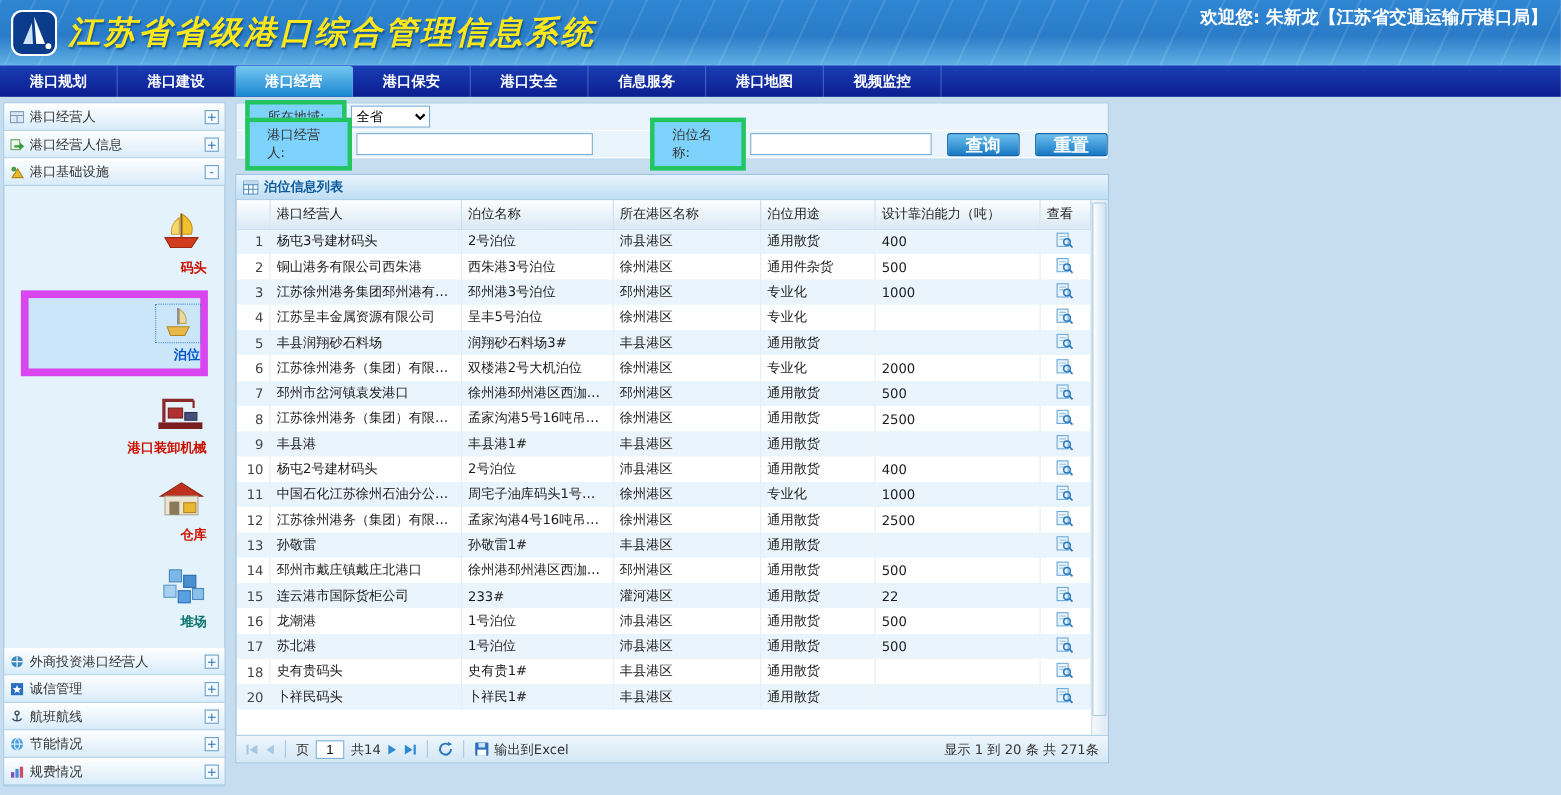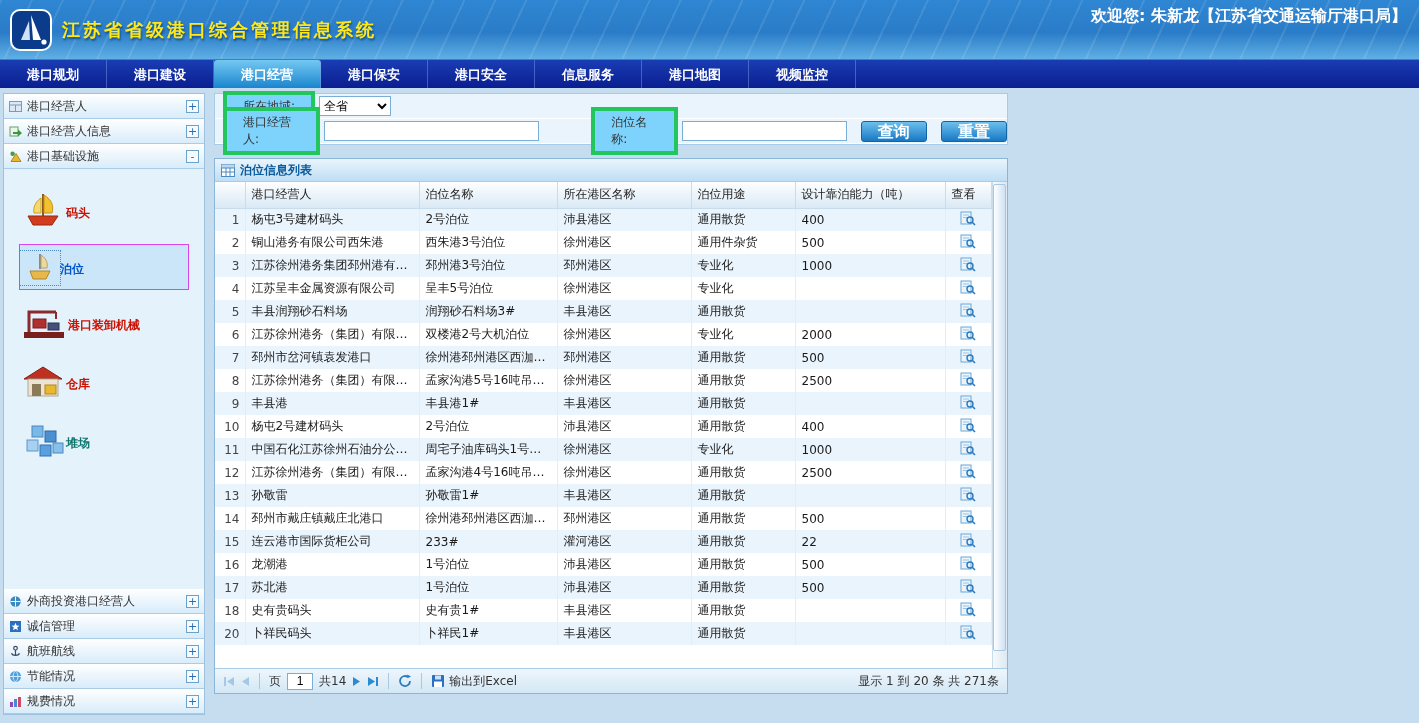--- a/index.html
+++ b/index.html
@@ -5,22 +5,22 @@
   * { box-sizing: border-box; margin: 0; padding: 0; }
   html,body { width:1419px; height:723px; overflow:hidden;
     font-family:"DejaVu Sans","Liberation Sans",sans-serif; background:#c6ddf0; }
 
   
   .header { height:59px; position:relative; display:flex; align-items:center;
     background:linear-gradient(180deg,#2f86d2 0%,#2a7cc8 55%,#5fb0e4 100%); overflow:hidden; }
   .header::before { content:''; position:absolute; inset:0;
     background:repeating-linear-gradient(115deg, rgba(255,255,255,0.10) 0 2px, transparent 2px 28px); }
   .logo { margin-left:10px; z-index:1; display:flex; }
-  .app-title { z-index:1; margin-left:10px; font-size:18px; font-weight:bold; color:#ffe81a;
-    letter-spacing:3px; text-shadow:1px 2px 2px #14508c; }
+  .app-title { z-index:1; margin-left:10px; font-size:29px; font-weight:bold; color:#ffe81a;
+    letter-spacing:3px; text-shadow:1px 2px 2px #14508c;font-style:italic; }
   .header-right { position:absolute; right:12px; top:6px; text-align:right; z-index:2; }
   .welcome { font-size:16px; color:#ffffff; font-weight:bold; margin-bottom:28px; }
   .hlink { font-size:13px; font-weight:bold; color:#ffd24a; margin-left:14px; cursor:pointer; }
   .hlink:nth-child(2) { color:#ffaa33; }
 
   
   .nav { height:29px; background:linear-gradient(180deg,#1a3db4,#0a1e90); display:flex;
     border-top:1px solid #4a74d8; }
   .nav-tab { width:107px; line-height:29px; text-align:center; color:#ffffff; font-weight:bold;
     font-size:13px; border-right:1px solid rgba(130,160,235,0.45); cursor:pointer; }
@@ -34,23 +34,23 @@
     display:flex; flex-direction:column; }
   .side-item { height:25px; flex:none; display:flex; align-items:center; padding:0 5px;
     background:linear-gradient(180deg,#ffffff,#d8ecfa); border-bottom:1px solid #aacce6;
     font-size:12px; color:#333; cursor:pointer; }
   .side-item .lbl { margin-left:5px; }
   .expand-box { margin-left:auto; width:13px; height:13px; background:#f4fafe;
     border:1px solid #6aa2cc; color:#2a6fb0; font-size:11px; line-height:11px;
     text-align:center; cursor:pointer; }
   .facility-area { flex:1; display:flex; flex-direction:column; align-items:center;
     padding:16px 0 4px 0; gap:7px; overflow:hidden; }
-  .facility-item { width:170px; padding:6px 0 4px 0; display:flex; flex-direction:row;
-    align-items:center; cursor:pointer; border:1px solid transparent; }
-  .facility-item.selected { background:#cbe6f9; border:1px solid #d946ef; }
+  .facility-item { width:170px; padding:6px 0 4px 0; display:flex; flex-direction:column;
+    align-items:flex-end; cursor:pointer; border:1px solid transparent; }
+  .facility-item.selected { background:#cbe6f9; border:7px solid #d946ef; }
   .facility-item.selected .icn { outline:1px dotted #4a8ac8; }
   .facility-label { font-size:12px; font-weight:bold; margin-top:3px; }
   .icn { display:inline-flex; line-height:0; }
 
   
   .main { width:794px; margin-left:9px; display:flex; flex-direction:column; }
   .filter-panel { height:52px; border:1px solid #a8cbe6; background:#e9f4fc; }
   .filter-row { height:25px; display:flex; align-items:center; border-bottom:1px solid #ffffff; padding-left:8px; }
   .filter-label { background:#7dd3fc; border:4px solid #22c55e; font-size:12px; color:#333;
     padding:3px 16px; margin-right:4px; }

